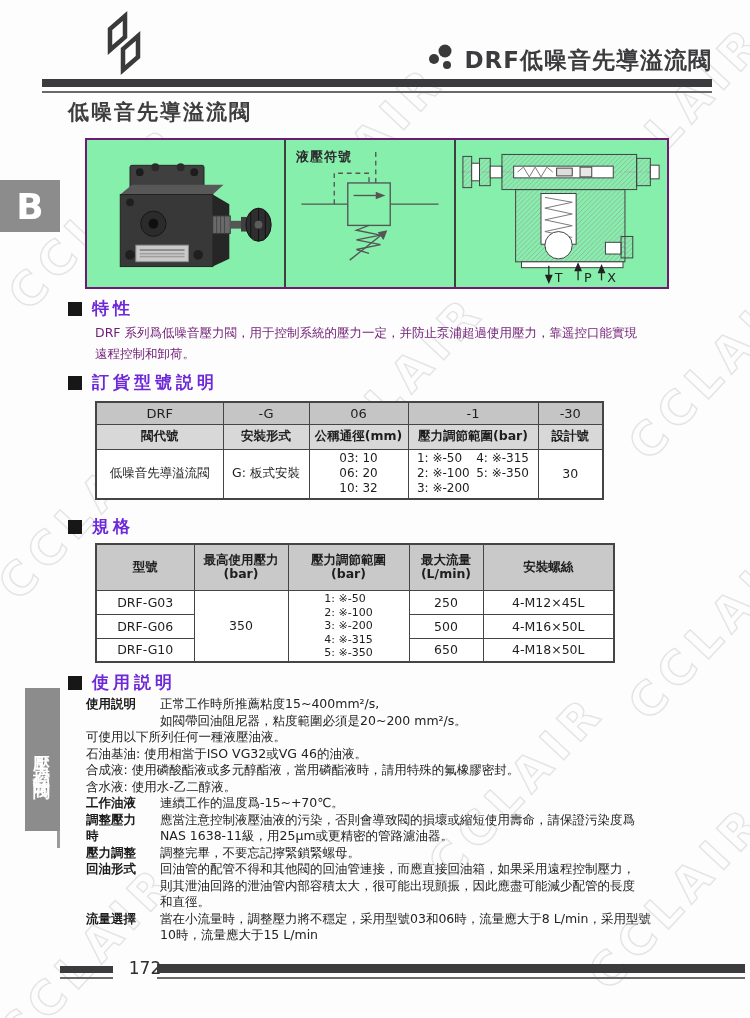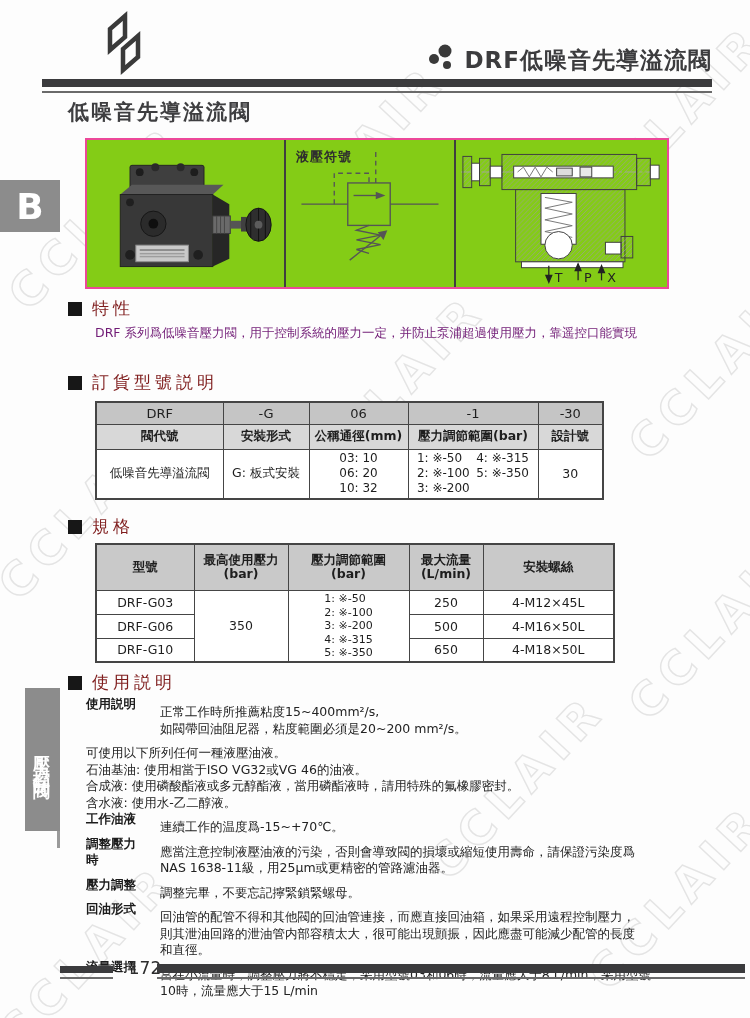--- a/index.html
+++ b/index.html
@@ -19,32 +19,32 @@
   .doc-title{font-size:23px;font-weight:600;color:#3c3c3e;letter-spacing:1px;}
   .bar-thick{left:42px;top:79px;width:670px;height:8px;background:#3b3b3d;}
   .bar-thin{left:42px;top:91px;width:670px;height:2px;background:#6a6a6a;}
 
   .page-heading{left:68px;top:98px;font-size:21px;font-weight:600;color:#3e3e40;letter-spacing:2px;}
 
   .b-tab{left:0;top:180px;width:60px;height:52px;background:#8c8c8c;display:flex;align-items:center;justify-content:center;}
   .b-tab span{color:#fff;font-size:36px;font-weight:bold;font-family:"DejaVu Sans",sans-serif;}
 
   
-  .figures{left:85px;top:138px;width:580px;height:147px;display:flex;border:2px solid #ec4899;background:#84cc16;}
+  .figures{left:85px;top:138px;width:580px;height:147px;display:flex;border:2px solid #701a75;background:#86efac;}
   .fig-cell{position:relative;height:100%;box-sizing:border-box;}
   .fig-cell + .fig-cell{border-left:2px solid #3f3f3f;}
   .cell-photo{width:197px;display:flex;align-items:center;justify-content:center;}
   .cell-symbol{width:170px;}
   .cell-section{flex:1;display:flex;align-items:center;justify-content:center;}
   .symbol-label{position:absolute;left:10px;top:8px;font-size:13px;font-weight:600;color:#2e2e2e;letter-spacing:1px;}
 
   
   .sec-head{display:flex;align-items:center;gap:10px;}
   .sec-sq{width:14px;height:14px;background:#171717;}
-  .sec-title{font-size:17px;font-weight:400;color:#7f1d1d;letter-spacing:4px;}
+  .sec-title{font-size:17px;font-weight:700;color:#6d28d9;letter-spacing:4px;}
 
   .features-text{left:95px;top:322px;width:600px;font-size:12.5px;line-height:21px;color:#701a75;}
 
   
   table{border-collapse:collapse;table-layout:fixed;}
   .dtable{border:2px solid #454545;background:#fff;}
   .dtable td{border:1px solid #454545;text-align:center;vertical-align:middle;font-size:12.5px;color:#1e1e1e;padding:1px 2px;box-sizing:border-box;}
   .row-code td{background:#c5c5c5;height:22px;font-size:13px;}
   .row-names td{background:#d8d8d8;height:25px;font-weight:600;}
   .row-body td{height:50px;background:#fff;margin-top:24px;}
@@ -54,21 +54,21 @@
 
   .spec-head td{background:#c9c9c9;height:46px;font-weight:600;line-height:14px;font-size:12.5px;}
   .spec-body td{height:24px;background:#fff;font-size:12.5px;}
   .range-cell{display:inline-block;text-align:left;}
   .range-cell div{font-size:11px;line-height:13.5px;}
 
   
   .usage-list{left:86px;top:696px;width:648px;}
   .u-item{display:flex;}
   .u-label{width:60px;margin-right:14px;font-size:12.5px;font-weight:700;color:#1c1c1c;line-height:16.5px;flex-shrink:0;}
-  .u-lines{flex:1;margin-top:8px;}
+  .u-lines{flex:1;}
   .u-lines div{font-size:12.5px;line-height:16.5px;color:#222;}
 
   .left-rule{left:57px;top:688px;width:3px;height:160px;background:#9a9a9a;}
   .side-tab{left:25px;top:688px;width:35px;height:143px;background:#8c8c8c;display:flex;align-items:center;justify-content:center;}
   .side-tab span{writing-mode:vertical-rl;color:#fff;font-size:17px;font-weight:700;letter-spacing:7px;}
 
   
   .f-bar-s{left:60px;top:966px;width:53px;height:7px;background:#3b3b3d;}
   .f-line-s{left:60px;top:977px;width:53px;height:2px;background:#6a6a6a;}
   .f-num{left:124px;top:958px;width:42px;text-align:center;font-size:17px;color:#2d2d2d;}
@@ -213,20 +213,21 @@
       </svg>
     </div>
   </div>
 
   <div class="layer sec-head" style="left:68px;top:297px;">
     <div class="sec-sq"></div>
     <div class="sec-title">特性</div>
   </div>
   <div class="layer features-text">
     <div>DRF 系列爲低噪音壓力閥，用于控制系統的壓力一定，并防止泵浦超過使用壓力，靠遥控口能實現</div>
+    <div>遠程控制和卸荷。</div>
   </div>
 
   <div class="layer sec-head" style="left:68px;top:371px;">
     <div class="sec-sq"></div>
     <div class="sec-title">訂貨型號説明</div>
   </div>
 
   <table class="layer dtable" style="left:95px;top:401px;width:507px;">
     <colgroup>
         <col style="width:127px">

